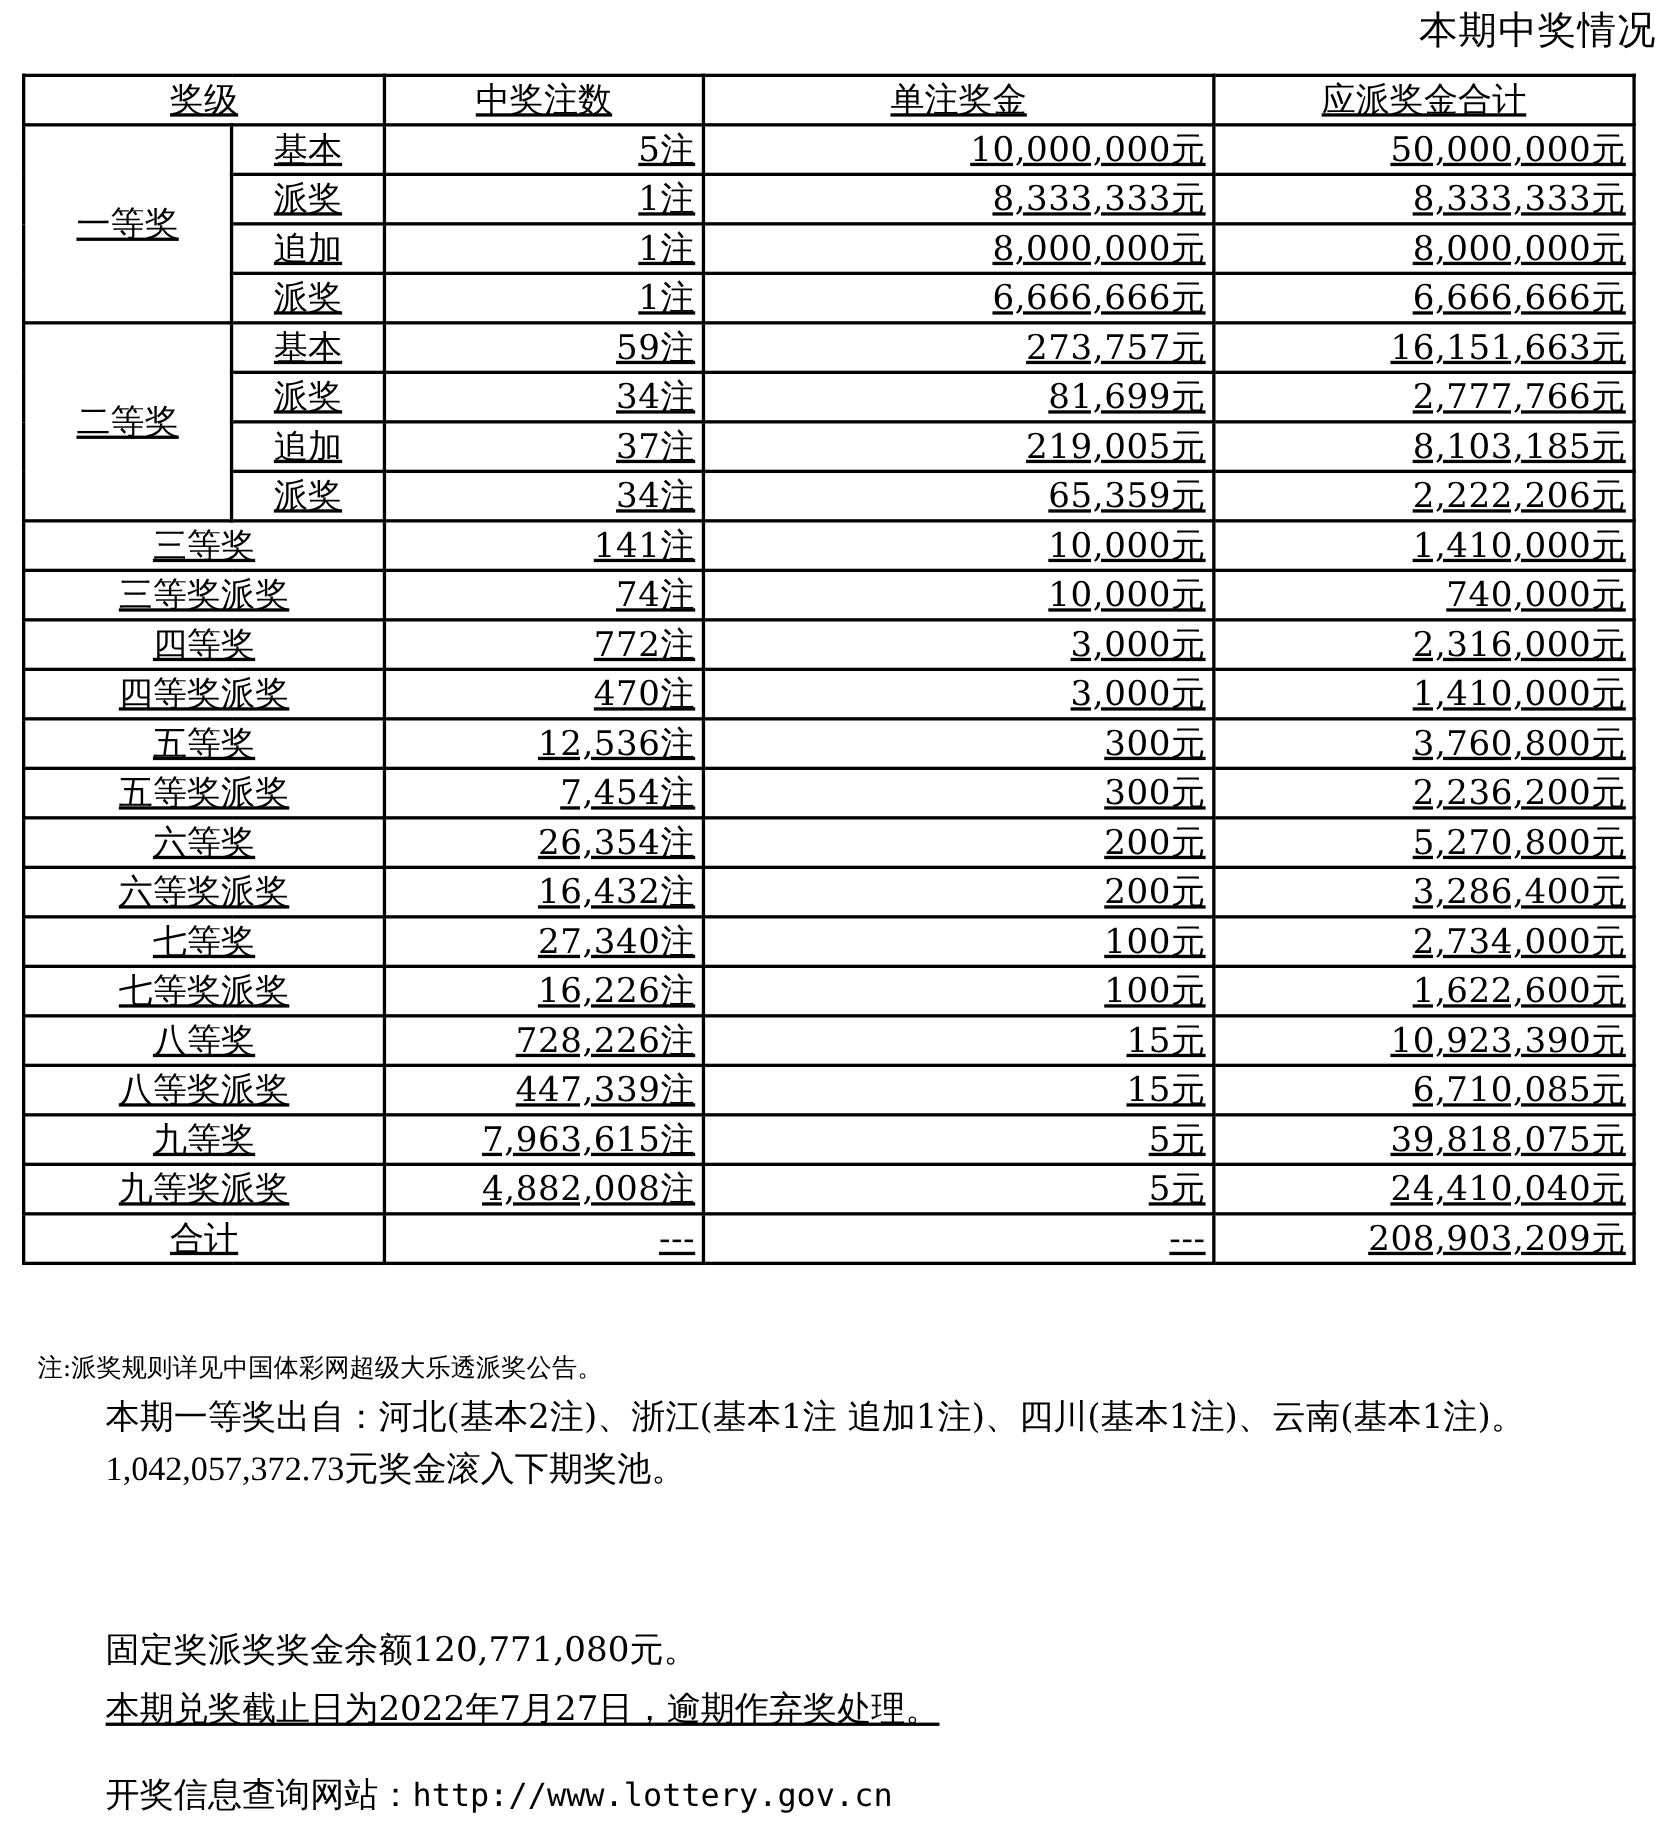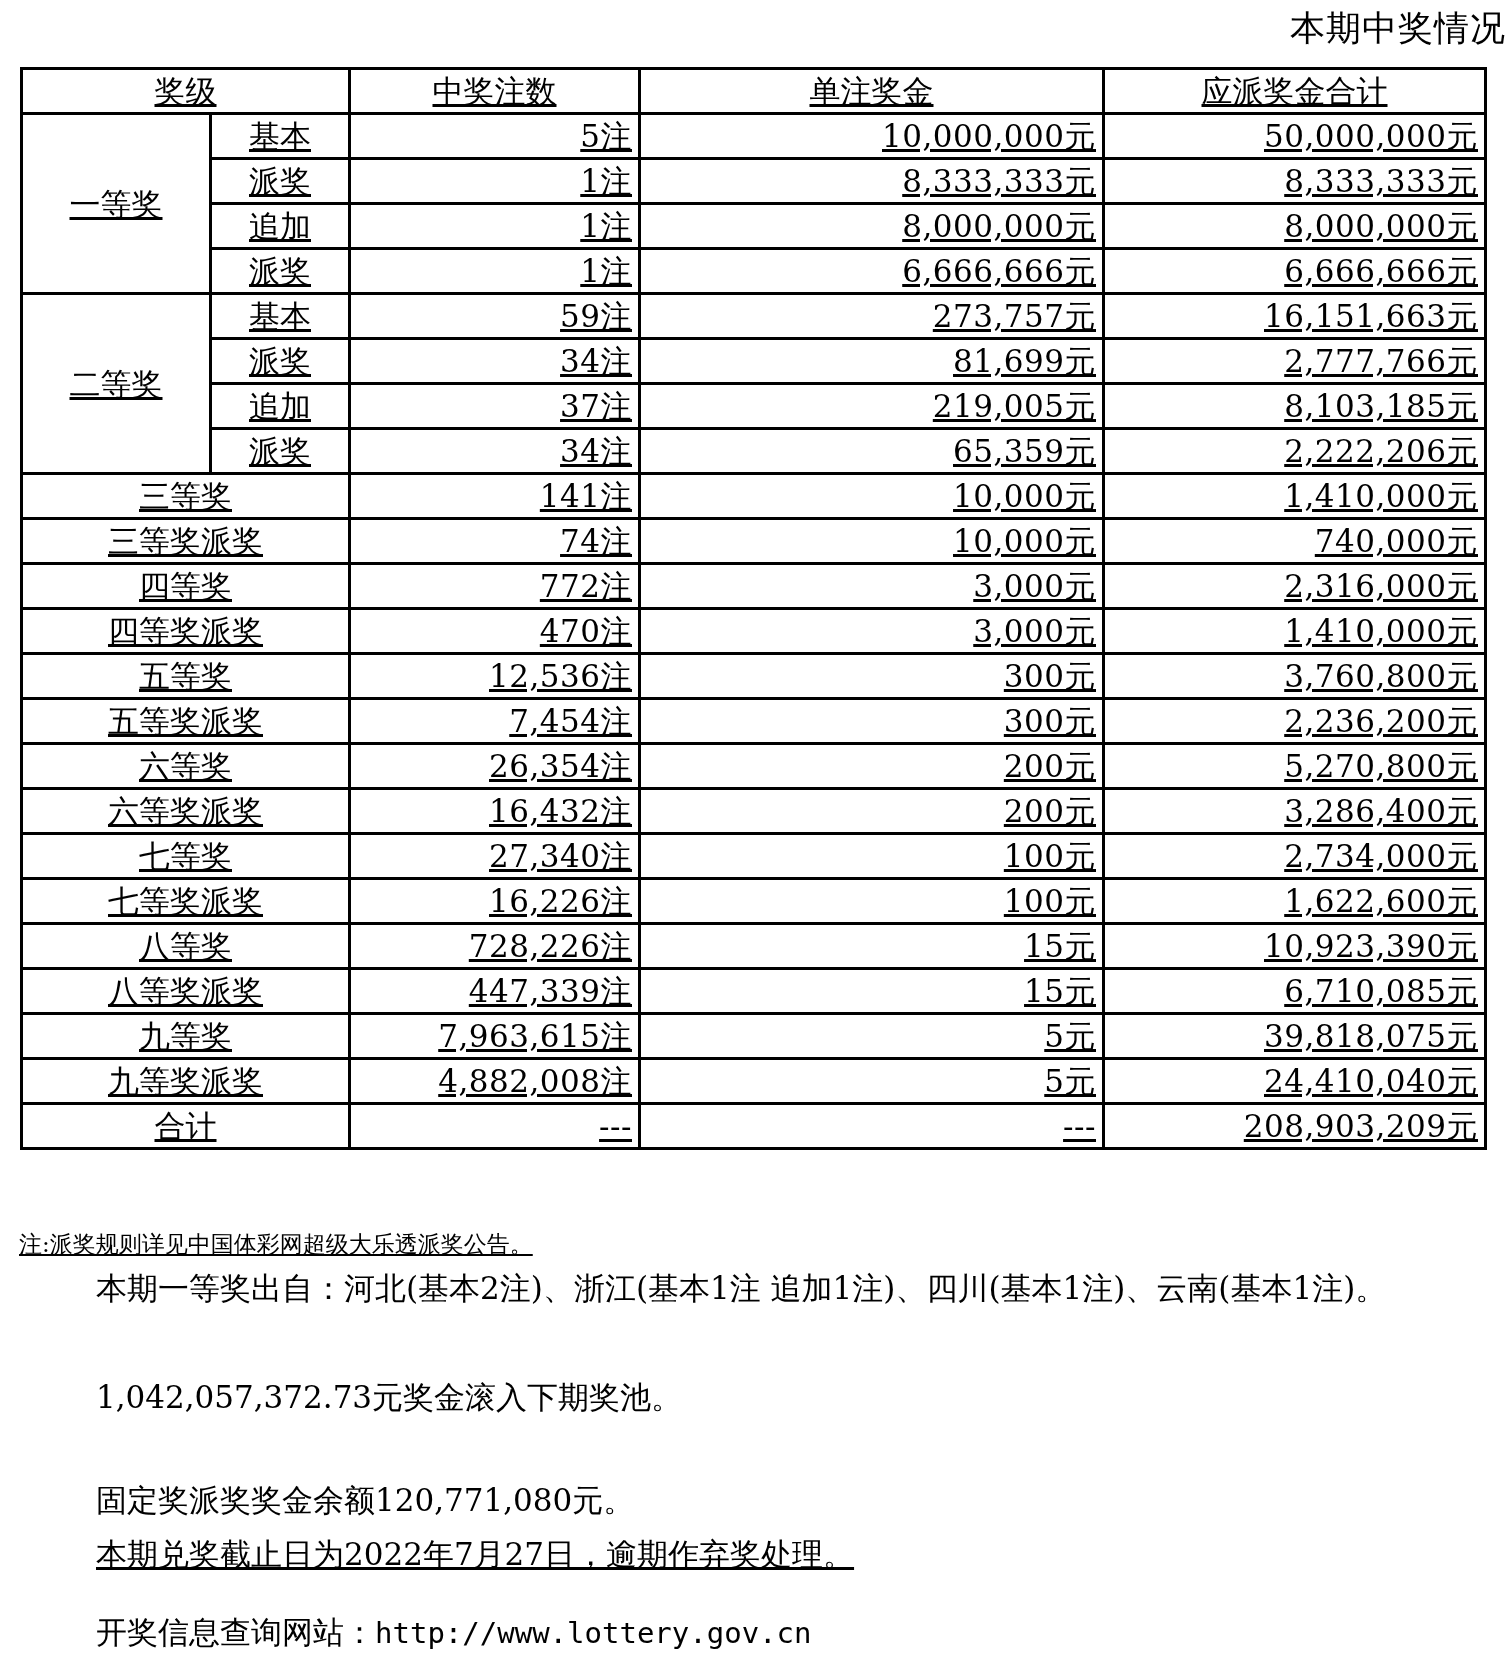--- a/index.html
+++ b/index.html
@@ -18,28 +18,28 @@
   table.prize td, table.prize th {
     border: 3px solid #000; height: 42px; padding: 0 6px;
     font-size: 31px; font-weight: normal; line-height: 42px; white-space: nowrap;
     overflow: hidden;
   }
   table.prize th { text-align: center; }
   td.c { text-align: center; }
   td.r { text-align: right; }
   td.num { letter-spacing: 0.5px; }
   .footnote {
-    position: absolute; left: 19px; top: 1227px; font-size: 23px; line-height: 34px; text-decoration: underline;
+    position: absolute; left: 34px; top: 1227px; font-size: 23px; line-height: 34px;
   }
   .para {
     position: absolute; left: 20px; width: 1462px; font-size: 31px; line-height: 48px;
     text-indent: 76px;
   }
   .para.p1 { top: 1264px; }
-  .para.p2 { top: 1373px; }
+  .para.p2 { top: 1311px; font-family: Liberation Serif, serif; }
   .para.p3 { top: 1476px; }
   .para.p4 { top: 1530px; text-decoration: underline; }
   .para.p5 { top: 1608px; }
   .mono { font-family: "DejaVu Sans Mono", "Liberation Mono", monospace; font-size: 29px; text-align: center; }
 </style>
 </head>
 <body>
 
 <div class="title">本期中奖情况</div>
 

